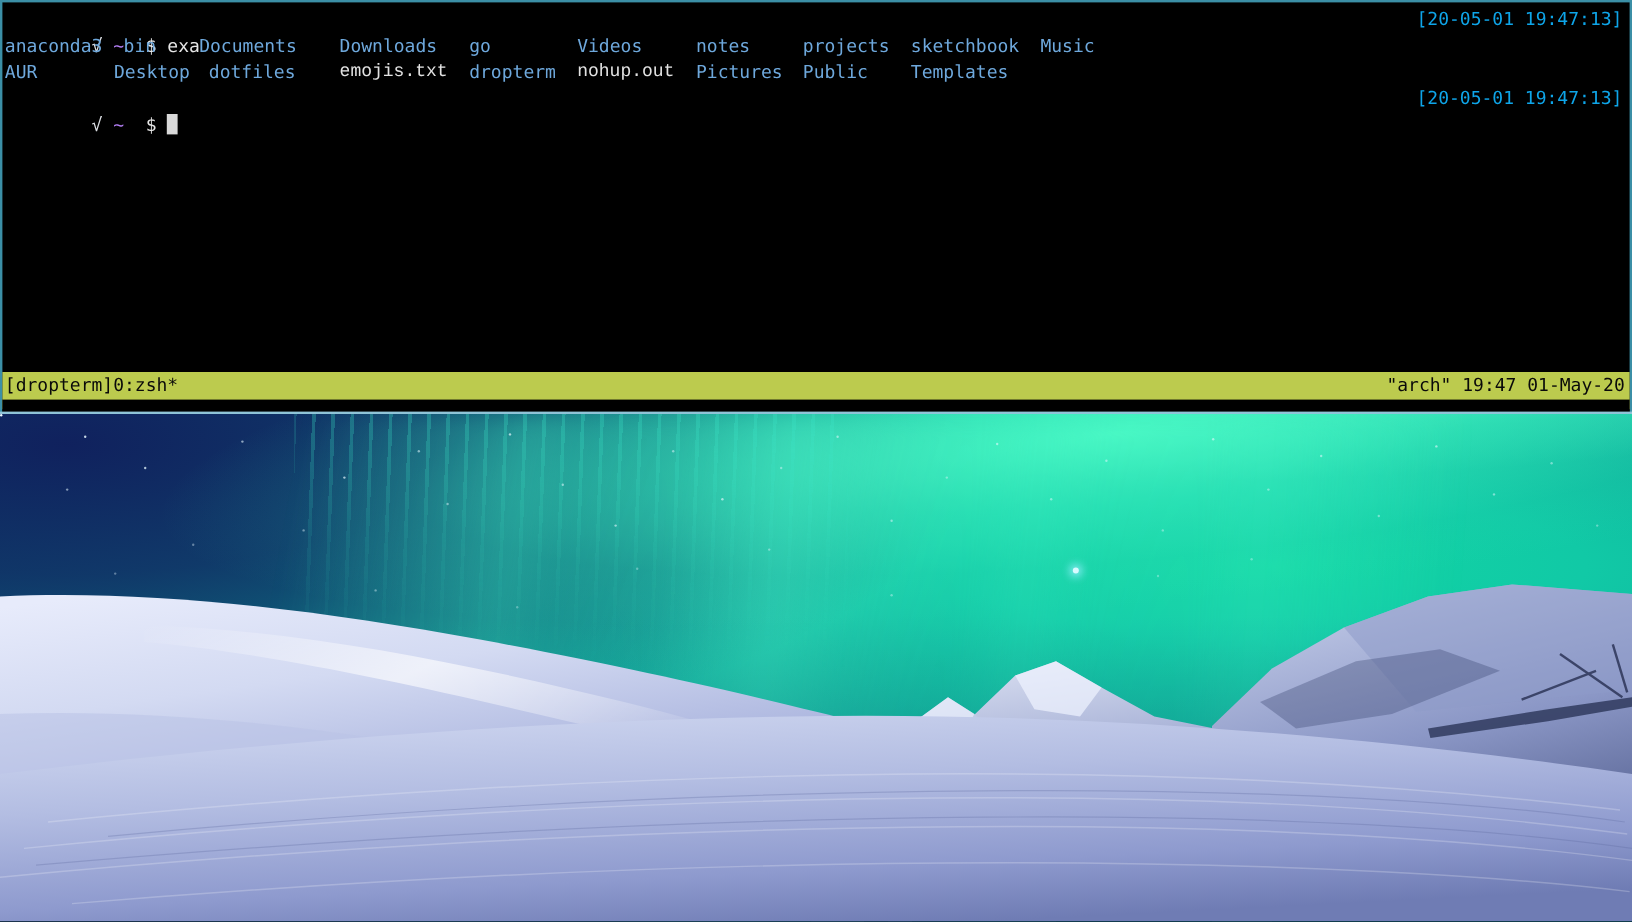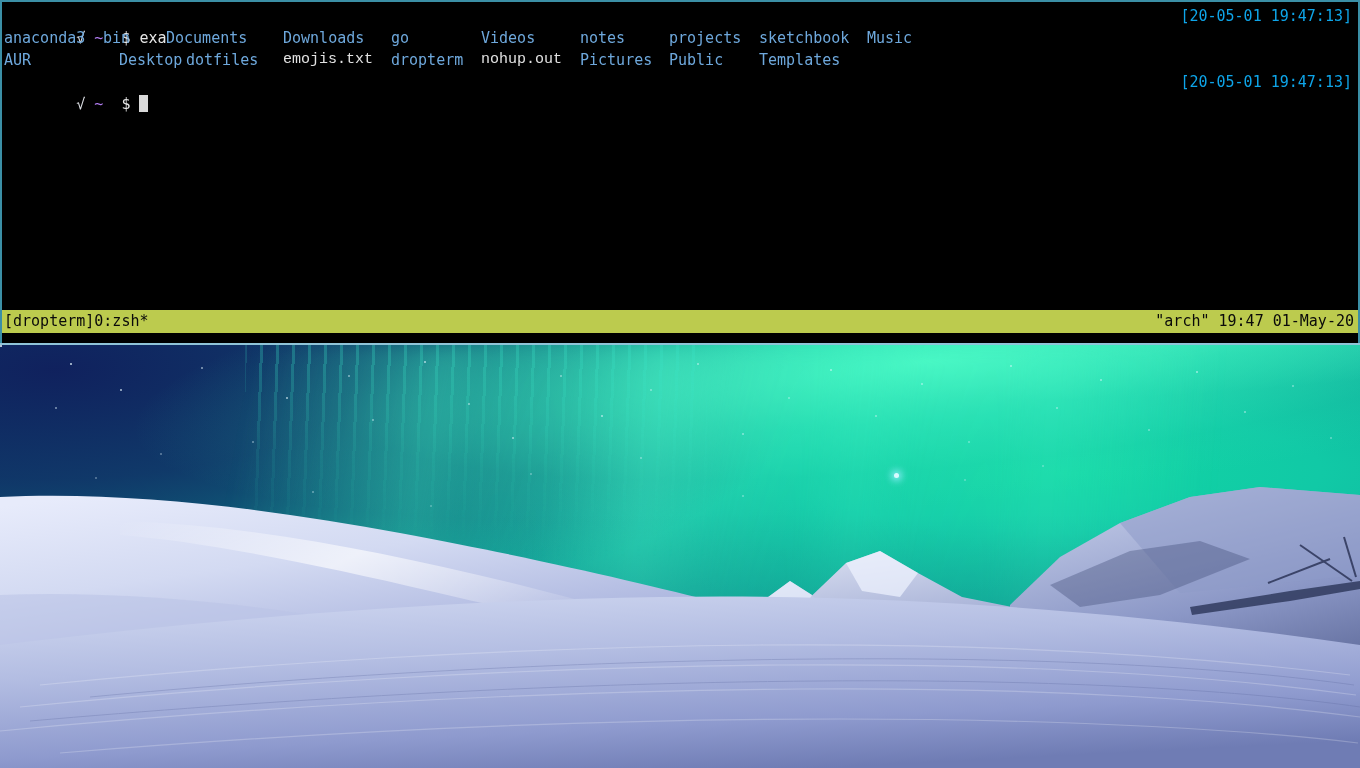--- a/index.html
+++ b/index.html
@@ -256,22 +256,22 @@
         <span class="ls-cell c-dir" style="left:389px">go</span>
         <span class="ls-cell c-dir" style="left:479px">Videos</span>
         <span class="ls-cell c-dir" style="left:578px">notes</span>
         <span class="ls-cell c-dir" style="left:667px">projects</span>
         <span class="ls-cell c-dir" style="left:757px">sketchbook</span>
         <span class="ls-cell c-dir" style="left:865px">Music</span>
       </div>
 
       <div class="ls-row">
         <span class="ls-cell c-dir" style="left:2px">AUR</span>
-        <span class="ls-cell c-dir" style="left:117px">Desktop</span>
-        <span class="ls-cell c-dir" style="left:184px">dotfiles</span>
+        <span class="ls-cell c-dir" style="left:93px">Desktop</span>
+        <span class="ls-cell c-dir" style="left:172px">dotfiles</span>
         <span class="ls-cell c-file" style="left:281px">emojis.txt</span>
         <span class="ls-cell c-dir" style="left:389px">dropterm</span>
         <span class="ls-cell c-file" style="left:479px">nohup.out</span>
         <span class="ls-cell c-dir" style="left:578px">Pictures</span>
         <span class="ls-cell c-dir" style="left:667px">Public</span>
         <span class="ls-cell c-dir" style="left:757px">Templates</span>
       </div>
 
       <div class="tline">
         <span class="seg c-ok">√</span><span class="seg"> </span><span class="seg c-path">~</span><span class="seg">  </span><span class="seg c-dollar">$</span><span class="seg"> </span><span class="cursor"></span>

